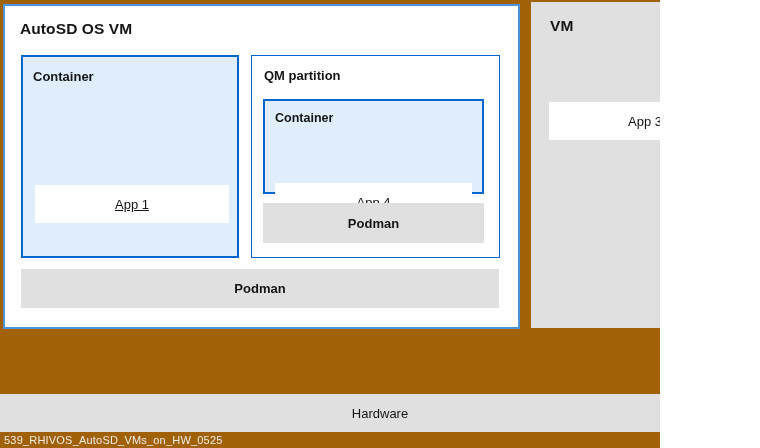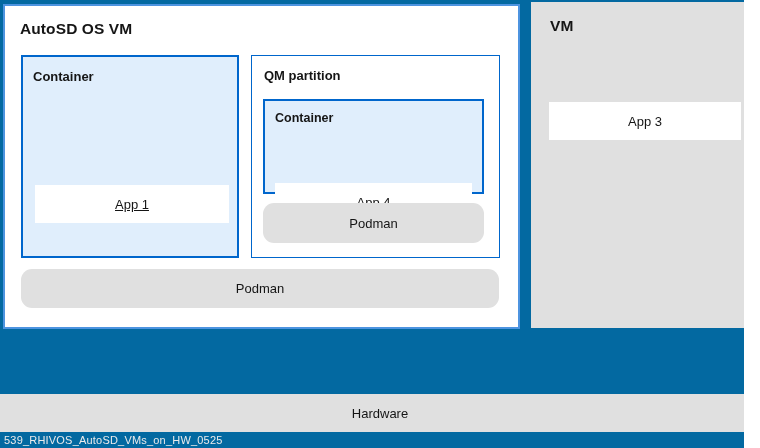--- a/index.html
+++ b/index.html
@@ -4,23 +4,23 @@
 <style>
   * { margin: 0; padding: 0; box-sizing: border-box; }
   html, body { background: #ffffff; }
   body {
     font-family: "Liberation Sans", sans-serif;
     color: var(--text, #151515);
     -webkit-font-smoothing: antialiased;
   }
   .canvas {
     position: relative;
-    width: 744px;
+    width: 660px;
     height: 448px;
-    background: #0369a1;
+    background: #a16207;
     overflow: hidden;
   }
   .abs { position: absolute; }
 
   
   .autosd-box {
     left: 3px; top: 4px;
     width: 517px; height: 325px;
     border: 2px solid var(--outer-border-blue, #4d94e0);
     background: #ffffff;
@@ -74,22 +74,21 @@
   }
   .qm-container-title { left: 10px; top: 10px; font-size: 12.5px; }
   .app2 { left: 10px; top: 36px; width: 197px; height: 38px; }
 
   .podman-bar {
     background: var(--gray-fill, #e0e0e0);
     display: flex;
     align-items: center;
     justify-content: center;
     font-size: 13px;
-    font-weight: 400;
-    border-radius: 11px;
+    font-weight: 700;
   }
   .qm-podman { left: 11px; top: 147px; width: 221px; height: 40px; }
   .autosd-podman { left: 16px; top: 263px; width: 478px; height: 39px; }
 
   
   .vm-box {
     left: 531px; top: 2px;
     width: 229px; height: 326px;
     background: var(--gray-fill, #e0e0e0);
   }

